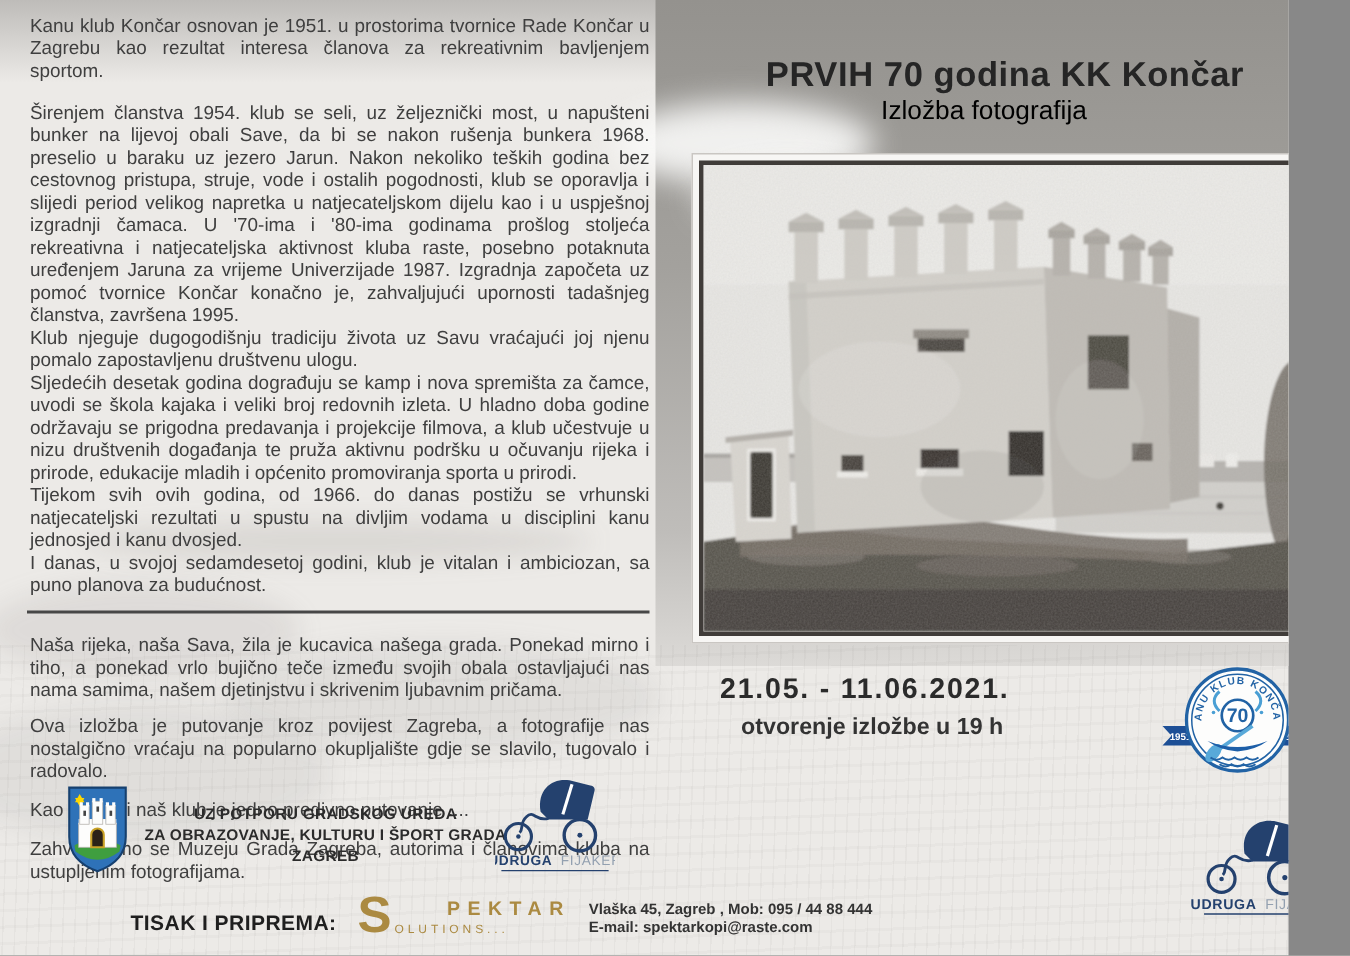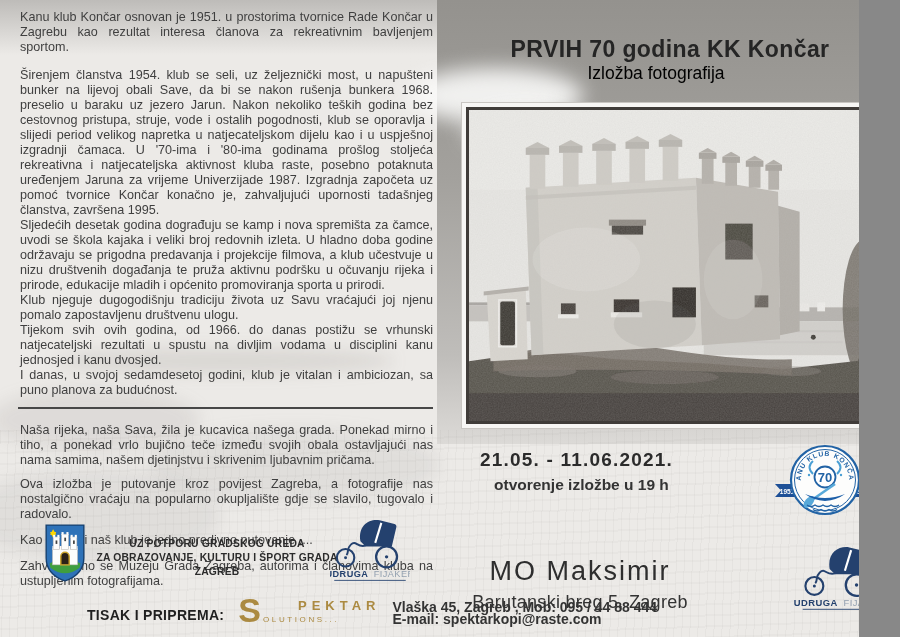--- a/index.html
+++ b/index.html
@@ -27,21 +27,21 @@
      font-size:10.3px;font-weight:bold;color:#2b2b2b;line-height:14px;letter-spacing:.2px;}
   .fijaker-left{position:absolute;left:330px;top:515px;}
   .fijaker-right{position:absolute;left:775px;top:542px;margin-left:17px;}
   .print-row{position:absolute;left:87px;top:595px;display:flex;align-items:flex-start;}
   .tisak{font-size:14px;font-weight:bold;color:#1f1f1f;margin-top:12px;letter-spacing:.3px;}
   .spektar{display:flex;margin-left:14px;color:#ab8a41;}
   .spektar .big-s{font-size:34px;line-height:30px;font-weight:bold;}
   .spektar .cols{display:flex;flex-direction:column;margin-left:2px;margin-top:3px;}
   .spektar .pektar{font-size:13px;letter-spacing:5px;font-weight:bold;padding-left:35px;}
   .spektar .olutions{font-size:8px;letter-spacing:2.6px;margin-top:2px;}
-  .spk-addr{margin-left:12px;margin-top:6px;font-size:14px;font-weight:bold;color:#333;line-height:12px;}
+  .spk-addr{margin-left:12px;margin-top:6px;font-size:10px;font-weight:bold;color:#333;line-height:12px;}
   
   .r-title{position:absolute;left:450px;top:36px;width:440px;text-align:center;
      font-size:23px;font-weight:bold;color:#252525;letter-spacing:.4px;}
   .r-subtitle{position:absolute;left:436px;top:63px;width:440px;text-align:center;
      font-size:17.5px;color:#000000;}
   .photo-frame{position:absolute;left:461px;top:102px;width:419px;height:327px;
      background:#f7f6f4;border:1px solid #c9c6c2;padding:4px;box-sizing:border-box;}
   .photo-inner{width:100%;height:100%;border:3px solid #403c39;box-sizing:border-box;
      background:#e8e7e4;overflow:hidden;}
   .photo-inner svg{display:block;width:100%;height:100%;}
@@ -66,22 +66,22 @@
   <div class="cloud" style="left:545px;top:138px;width:85px;height:28px;opacity:.6;"></div>
   <div class="wm" style="left:55px;top:348px;width:340px;height:26px;background:rgba(122,119,115,.16);"></div>
   <div class="wm" style="left:-10px;top:388px;width:210px;height:64px;background:rgba(128,125,121,.13);"></div>
   <div class="wm" style="left:150px;top:428px;width:290px;height:74px;background:rgba(132,129,125,.11);"></div>
   <div class="wm" style="left:-30px;top:468px;width:250px;height:95px;background:rgba(120,117,113,.10);"></div>
   <div class="texture-bottom"></div>
 
   <div class="left-col">
     <p class="p gap">Kanu klub Končar osnovan je 1951. u prostorima tvornice Rade Končar u Zagrebu kao rezultat interesa članova za rekreativnim bavljenjem sportom.</p>
     <p class="p">Širenjem članstva 1954. klub se seli, uz željeznički most, u napušteni bunker na lijevoj obali Save, da bi se nakon rušenja bunkera 1968. preselio u baraku uz jezero Jarun. Nakon nekoliko teških godina bez cestovnog pristupa, struje, vode i ostalih pogodnosti, klub se oporavlja i slijedi period velikog napretka u natjecateljskom dijelu kao i u uspješnoj izgradnji čamaca. U '70-ima i '80-ima godinama prošlog stoljeća rekreativna i natjecateljska aktivnost kluba raste, posebno potaknuta uređenjem Jaruna za vrijeme Univerzijade 1987. Izgradnja započeta uz pomoć tvornice Končar konačno je, zahvaljujući upornosti tadašnjeg članstva, završena 1995.</p>
+    <p class="p">Klub njeguje dugogodišnju tradiciju života uz Savu vraćajući joj njenu pomalo zapostavljenu društvenu ulogu.</p>
     <p class="p">Sljedećih desetak godina dograđuju se kamp i nova spremišta za čamce, uvodi se škola kajaka i veliki broj redovnih izleta. U hladno doba godine održavaju se prigodna predavanja i projekcije filmova, a klub učestvuje u nizu društvenih događanja te pruža aktivnu podršku u očuvanju rijeka i prirode, edukacije mladih i općenito promoviranja sporta u prirodi.</p>
-    <p class="p">Klub njeguje dugogodišnju tradiciju života uz Savu vraćajući joj njenu pomalo zapostavljenu društvenu ulogu.</p>
     <p class="p">Tijekom svih ovih godina, od 1966. do danas postižu se vrhunski natjecateljski rezultati u spustu na divljim vodama u disciplini kanu jednosjed i kanu dvosjed.</p>
     <p class="p">I danas, u svojoj sedamdesetoj godini, klub je vitalan i ambiciozan, sa puno planova za budućnost.</p>
     <div class="divider"></div>
     <p class="p">Naša rijeka, naša Sava, žila je kucavica našega grada. Ponekad mirno i tiho, a ponekad vrlo bujično teče između svojih obala ostavljajući nas nama samima, našem djetinjstvu i skrivenim ljubavnim pričama.</p>
     <p class="p mt9">Ova izložba je putovanje kroz povijest Zagreba, a fotografije nas nostalgično vraćaju na popularno okupljalište gdje se slavilo, tugovalo i radovalo.</p>
     <p class="p mt11">Kao i Sava i naš klub je jedno predivno putovanje ....</p>
     <p class="p mt11">Zahvaljujemo se Muzeju Grada Zagreba, autorima i članovima kluba na ustupljenim fotografijama.</p>
   </div>
 
   <div class="coat">
@@ -270,24 +270,20 @@
       <circle cx="52" cy="33" r="10.5" fill="#ffffff" stroke="#2263a5" stroke-width="1.8"></circle>
       <text x="52" y="37.5" font-size="13" font-weight="bold" fill="#2263a5" text-anchor="middle">70</text>
       <ellipse cx="36" cy="58" rx="4" ry="7" transform="rotate(40 36 58)" fill="#58a9d9"></ellipse>
       <path d="M36,58 L62,40" stroke="#58a9d9" stroke-width="2.6" fill="none"></path>
       <path d="M32,50 Q52,58 72,50 Q64,56 52,57 Q40,56 32,50 Z" fill="#1d5fa8"></path>
       <path d="M34,61 q4,3 8,0 q4,3 8,0 q4,3 8,0 q4,3 8,0" stroke="#2263a5" stroke-width="1.4" fill="none"></path>
       <path d="M40,65.5 q4,3 8,0 q4,3 8,0 q4,3 8,0" stroke="#2263a5" stroke-width="1.3" fill="none"></path>
     </svg>
   </div>
 
-  <div class="venue">
-    <div class="name">MO Maksimir</div>
-    <div class="addr">Barutanski breg 5, Zagreb</div>
-  </div>
 
   <div class="fijaker-right">
     <svg width="95" height="70" viewBox="0 0 90 78">
       <path d="M34,30 C31,12 44,4 56,6 L72,10 C75,10.5 76,12.5 75,15 L70,36 L40,36 Z" fill="#24416e"></path>
       <path d="M58,9 L51,32" stroke="#fff" stroke-width="2.4" fill="none"></path>
       <path d="M40,35 C30,38 29,28 23,34 C18,38.5 21,43 18,46" stroke="#24416e" stroke-width="2.2" fill="none"></path>
       <circle cx="17" cy="49" r="10" fill="none" stroke="#24416e" stroke-width="2.4"></circle>
       <circle cx="17" cy="49" r="1.7" fill="#24416e"></circle>
       <circle cx="64" cy="48" r="12" fill="none" stroke="#24416e" stroke-width="2.6"></circle>
       <circle cx="64" cy="48" r="1.9" fill="#24416e"></circle>

